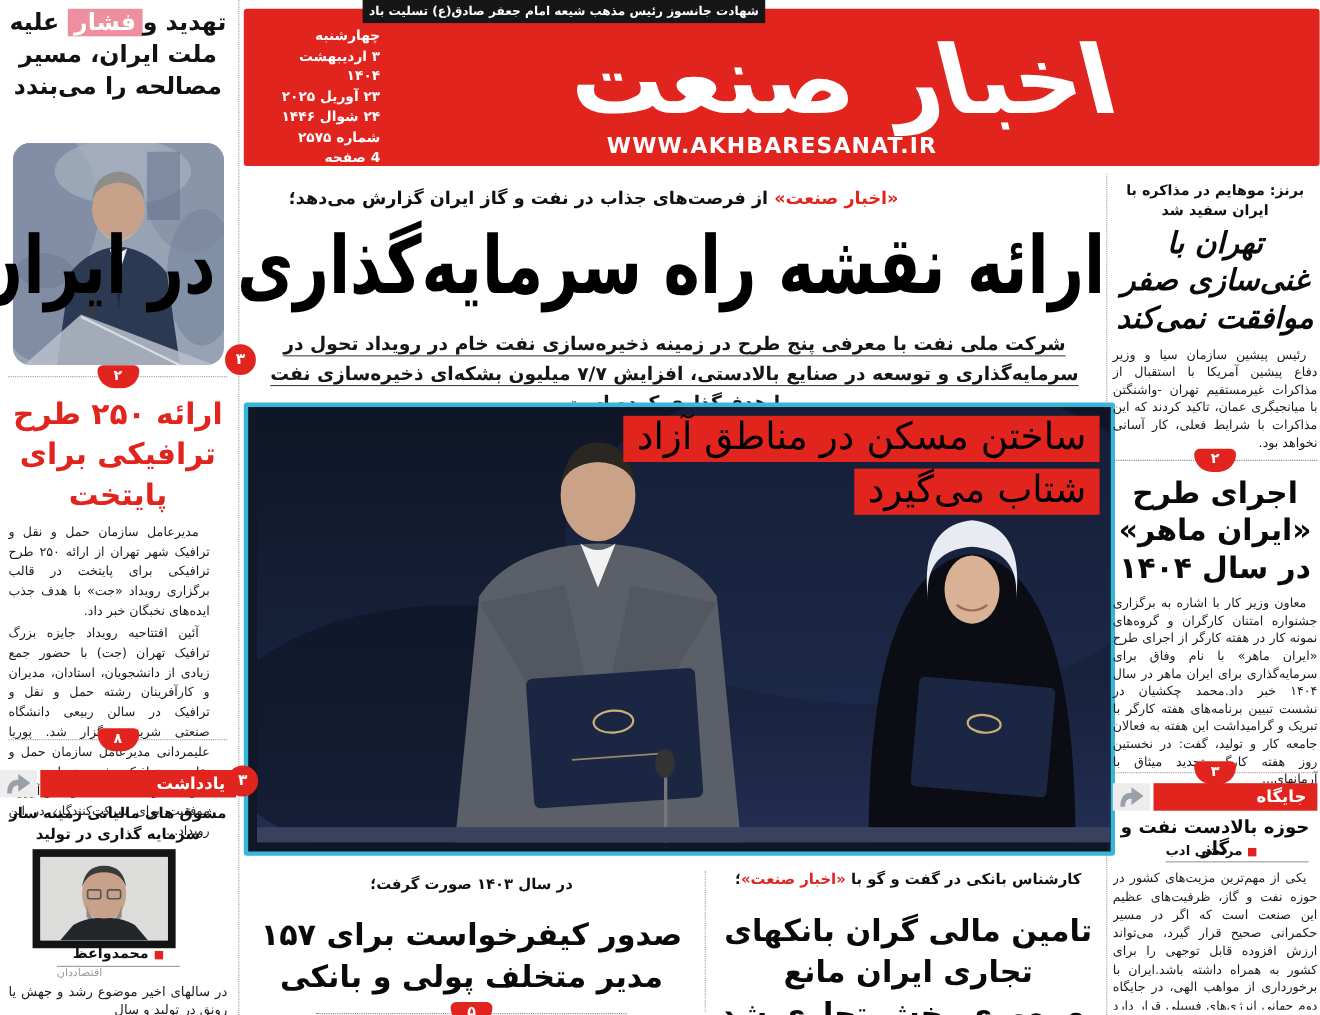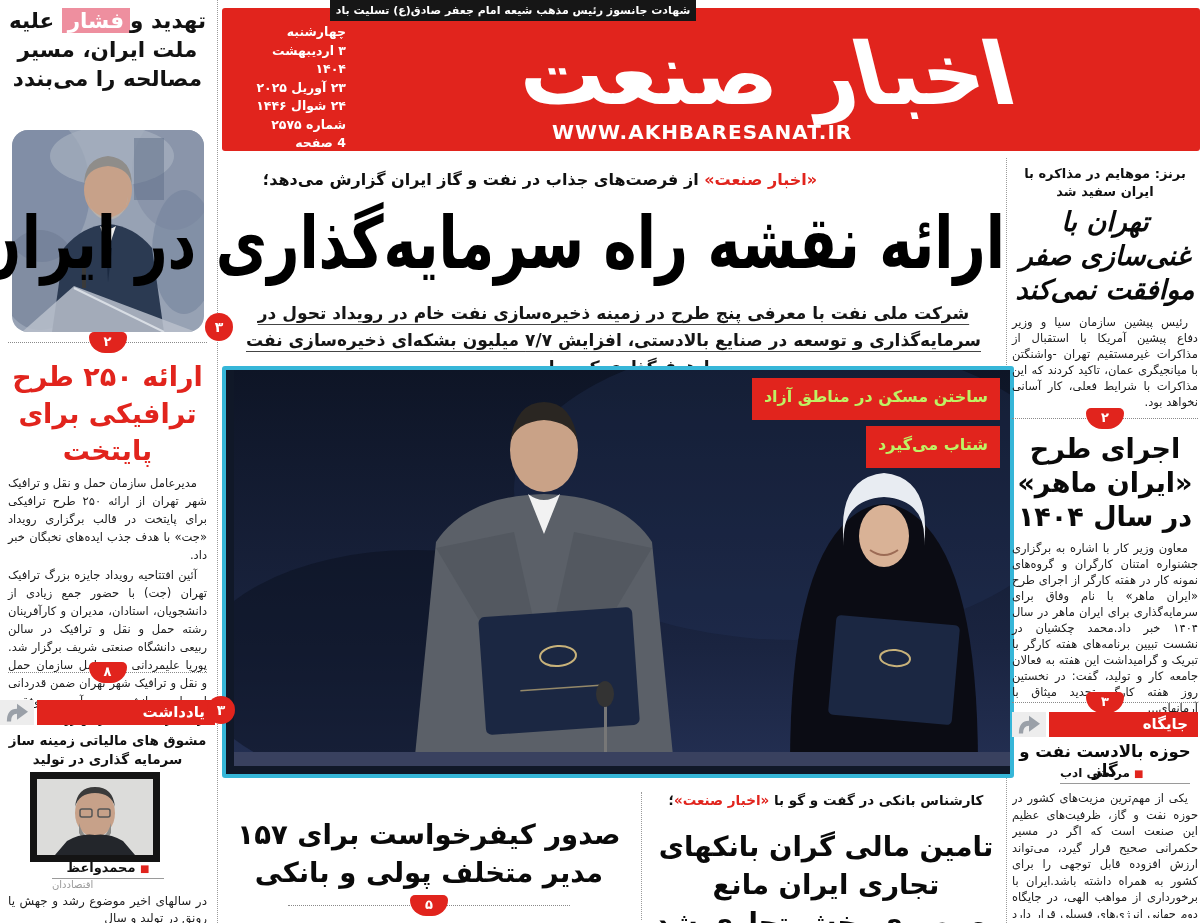--- a/index.html
+++ b/index.html
@@ -35,21 +35,21 @@
 
   
   .lc-headline{position:absolute;left:2px;top:6px;width:211px;text-align:center;font-weight:bold;
     font-size:21.5px;line-height:29px;color:#121212;}
   .hl{background:#ee8f9f;color:#fff;padding:0 6px;}
   .lc-photo{position:absolute;left:12px;top:130px;width:192px;height:202px;border-radius:16px;overflow:hidden;}
   .lc-red-head{position:absolute;left:0;top:358px;width:215px;text-align:center;color:#e1241d;
     font-weight:bold;font-size:27px;line-height:37px;}
   .lc-body{position:absolute;left:8px;top:474px;width:199px;font-size:11.5px;line-height:18px;
     text-align:justify;color:#1c1c1c;}
-  .lc-body p{margin:0 0 2px 0;text-indent:10px;}
+  .lc-body p{margin:0 16px 2px 0;text-indent:10px;}
   .note-title{position:absolute;left:0;top:731px;width:215px;text-align:center;font-weight:bold;
     font-size:13.5px;line-height:19px;color:#111;}
   .note-photo{position:absolute;left:30px;top:772px;width:116px;height:76px;border:7px solid #141414;background:#dcdcda;}
   .note-author{position:absolute;left:52px;top:860px;width:112px;text-align:center;font-size:13px;font-weight:bold;color:#111;
     border-bottom:1px solid #9a9a9a;padding-bottom:3px;}
   .note-author .sq{color:#e1241d;font-size:10px;}
   .note-role{position:absolute;left:52px;top:879px;width:112px;text-align:left;font-size:10px;color:#9a9a9a;}
   .note-body{position:absolute;left:8px;top:893px;width:199px;font-size:12px;line-height:17px;text-align:justify;color:#1c1c1c;}
 
   
@@ -59,21 +59,21 @@
   .main-headline{position:absolute;left:222px;top:196px;width:783px;text-align:center;font-weight:bold;
     font-size:56px;line-height:72px;color:#000;white-space:nowrap;transform:scaleY(1.3);transform-origin:center top;}
   .deck{position:absolute;left:245px;top:300px;width:737px;text-align:center;font-weight:bold;font-size:17px;
     line-height:27px;color:#161616;text-decoration:underline;text-underline-offset:5px;text-decoration-thickness:1px;
     text-decoration-color:#444;}
 
   
   .photo{position:absolute;left:222px;top:366px;width:784px;height:404px;border:4px solid #36b6d8;
     border-radius:3px;background:#101828;}
   .photo svg{display:block;}
-  .cap{position:absolute;background:#e1241d;color:#bef264;font-weight:bold;font-size:16px;
+  .cap{position:absolute;background:#e1241d;color:#000000;font-weight:normal;font-size:34px;
     padding:4px 12px 8px 12px;line-height:30px;}
   .cap1{top:8px;right:10px;}
   .cap2{top:56px;right:10px;}
 
   
   .b-story{position:absolute;text-align:center;}
   .b-kicker{font-weight:bold;font-size:13.5px;color:#111;}
   .b-kicker .brand{color:#e1241d;}
   .b-head{margin-top:19px;font-weight:bold;font-size:27.5px;line-height:38px;color:#0a0a0a;}
   .b-div{position:relative;border-top:1px dotted #8a8a8a;margin:14px auto 0 auto;width:70%;}
@@ -231,20 +231,21 @@
       <rect y="382" width="776" height="14" fill="#39415f"></rect>
     </svg>
     <div class="cap cap1">ساختن مسکن در مناطق آزاد</div>
     <div class="cap cap2">شتاب می‌گیرد</div>
     <div class="circle-badge" style="left:-19px;top:326px;">۳</div>
   </div>
 
   <div class="vsep" style="left:641px;top:792px;height:128px;"></div>
 
   <div class="b-story" style="left:228px;top:796px;width:402px;">
+    <div class="b-kicker">در سال ۱۴۰۳ صورت گرفت؛</div>
     <div class="b-head">صدور کیفرخواست برای ۱۵۷ مدیر متخلف پولی و بانکی</div>
     <div class="b-div">
       <span class="pill">۵</span>
     </div>
   </div>
 
   <div class="b-story" style="left:650px;top:792px;width:352px;">
     <div class="b-kicker">
       <span>کارشناس بانکی در گفت و گو با </span><span class="brand">«اخبار صنعت»</span><span>؛</span>
     </div>

